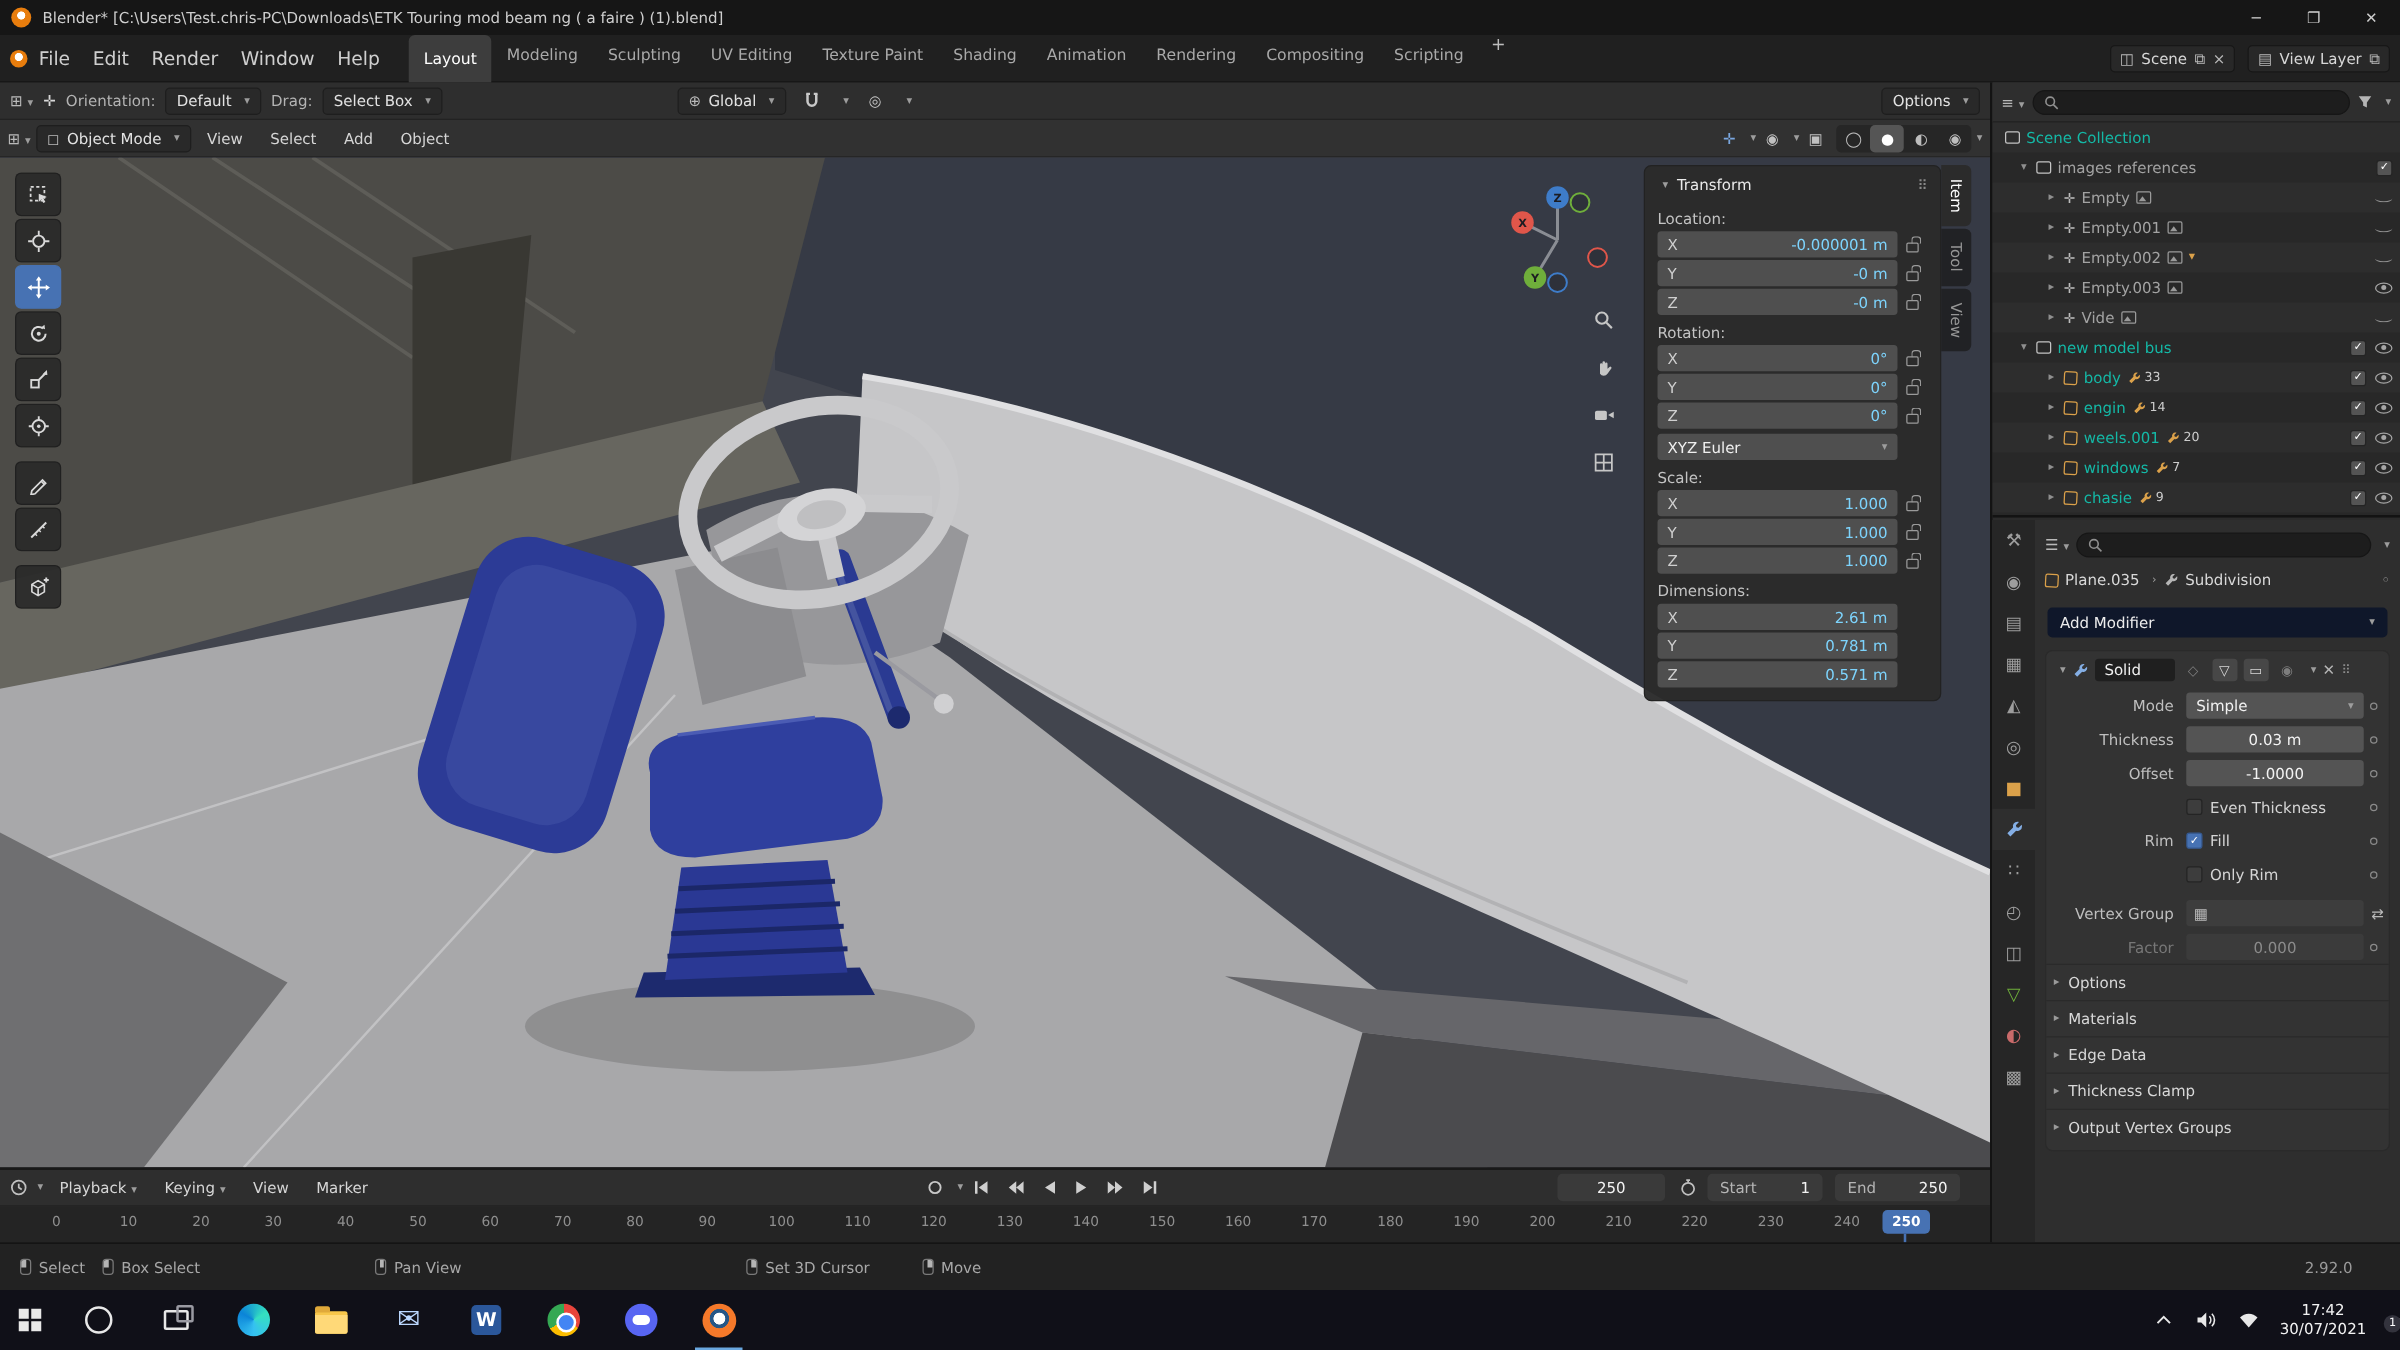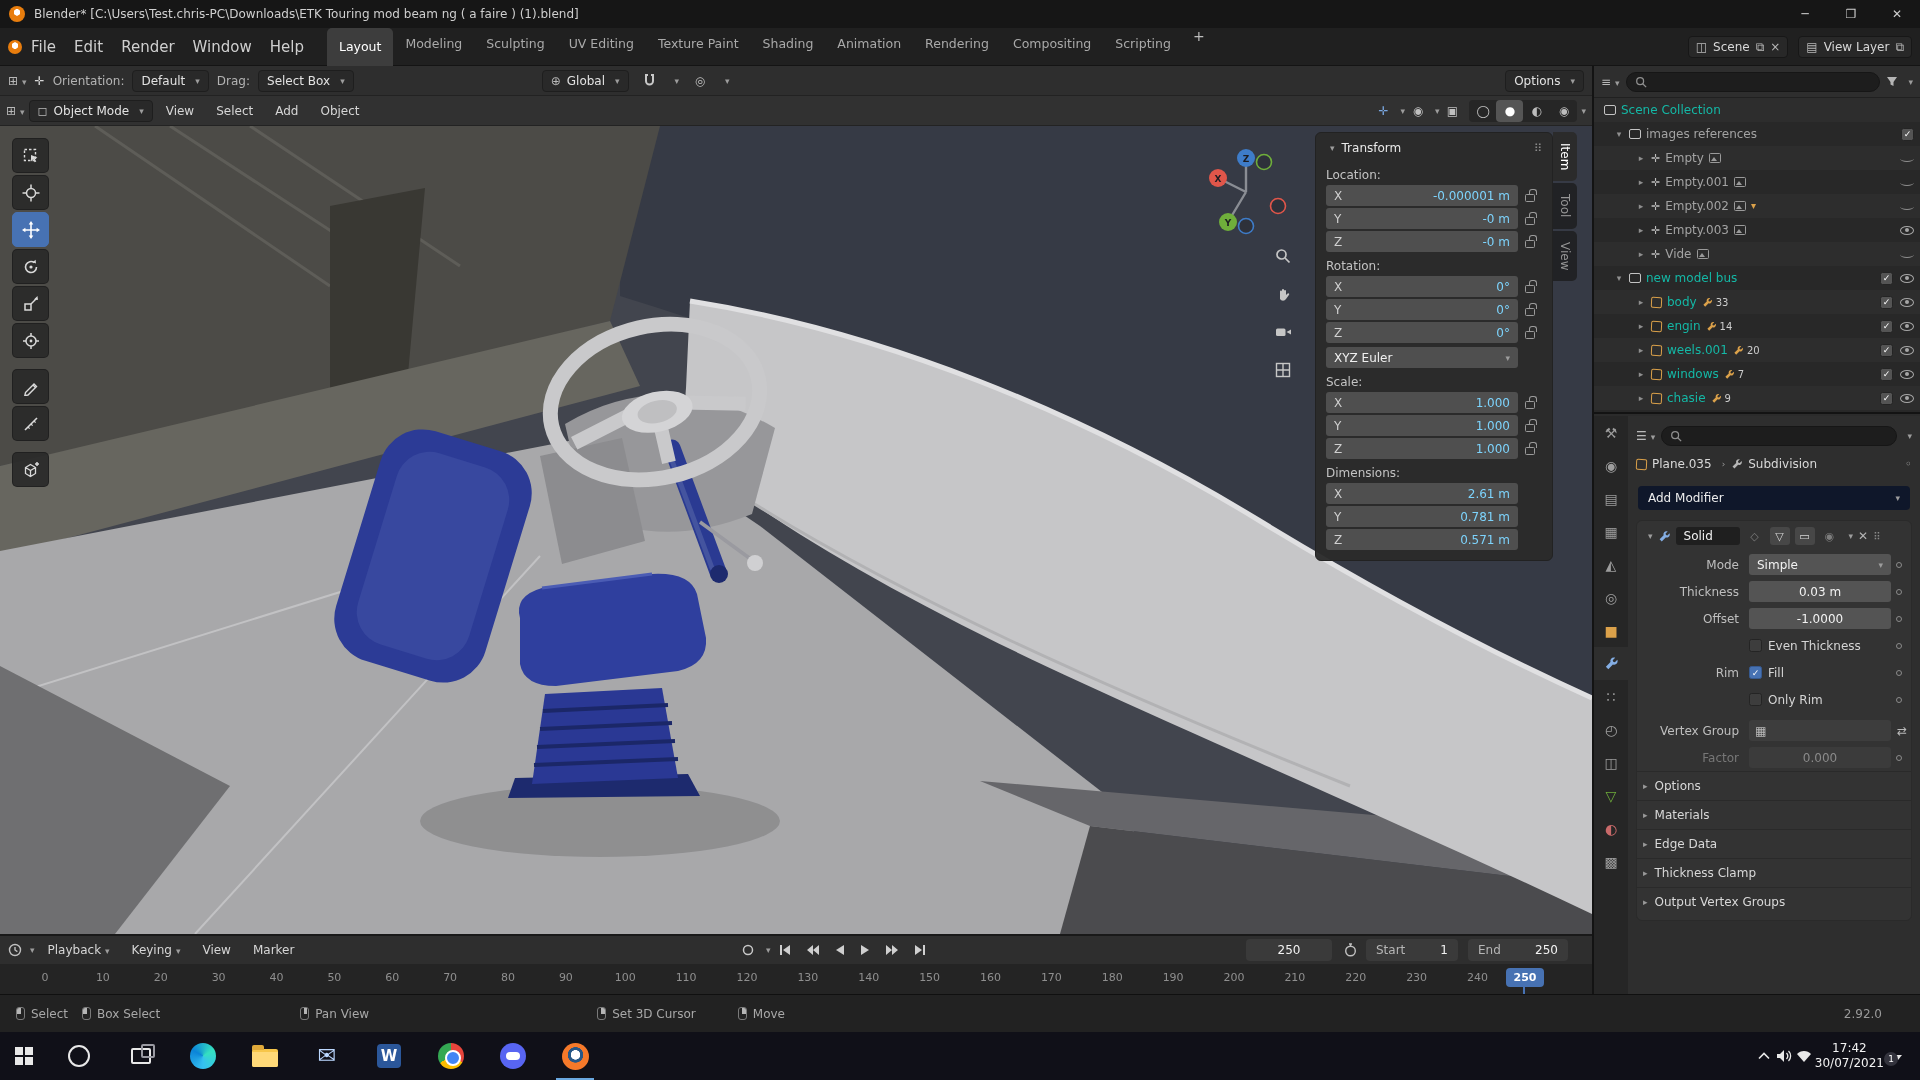--- a/index.html
+++ b/index.html
@@ -145,21 +145,21 @@
 .folder-ic{position:relative;width:26px;height:18px;background:#f7c64a;border-radius:2px;margin-top:4px}
 .folder-ic::before{content:'';position:absolute;top:-4px;left:0;width:12px;height:5px;background:#e0a93a;border-radius:2px 2px 0 0}
 .folder-ic::after{content:'';position:absolute;left:0;top:3px;right:0;bottom:0;background:#ffd978;border-radius:0 0 2px 2px}
 .mail-ic{color:#bcd8ff;font-size:22px}
 .word-ic{width:24px;height:24px;background:#2b579a;border-radius:4px;color:#fff;font-weight:bold;display:flex;align-items:center;justify-content:center;font-size:15px}
 .chrome-ic{position:relative;width:26px;height:26px;border-radius:50%;background:conic-gradient(#e8453c 0 33%,#fcbd00 33% 66%,#34a853 66% 100%)}
 .chrome-ic::after{content:'';position:absolute;left:7px;top:7px;width:12px;height:12px;background:#4285f4;border:2px solid #fff;border-radius:50%}
 .discord-ic{width:26px;height:26px;border-radius:50%;background:#5865f2;position:relative}
 .discord-ic::after{content:'';position:absolute;left:6px;top:9px;width:14px;height:8px;background:#fff;border-radius:4px}
 .blender-ic{width:27px;height:27px;border-radius:50%;background:radial-gradient(circle at 50% 44%,#fff 0 4.5px,#265787 5px 7.5px,#f5792a 8px 100%)}
-#tray{margin-left:auto;display:flex;align-items:center;gap:2px;padding-right:28px;color:#e8e8e8}
+#tray{margin-left:auto;display:flex;align-items:center;gap:16px;padding-right:5px;color:#e8e8e8}
 .tray-ic{display:flex;align-items:center;justify-content:center;width:18px}
 #clock{text-align:center;font-size:12px;line-height:15px;color:#f2f2f2}
 .notif{position:relative;width:18px;height:15px;background:#e8e8e8;border-radius:2px}
 .notif::after{content:'';position:absolute;left:2px;bottom:-4px;border-left:4px solid transparent;border-right:4px solid transparent;border-top:5px solid #e8e8e8}
 .notif-badge{position:absolute;left:-8px;top:-4px;width:14px;height:14px;border-radius:50%;background:#33333d;color:#fff;font-size:9px;display:flex;align-items:center;justify-content:center}
 svg{display:block}
 </style>
 </head>
 <body>
 

